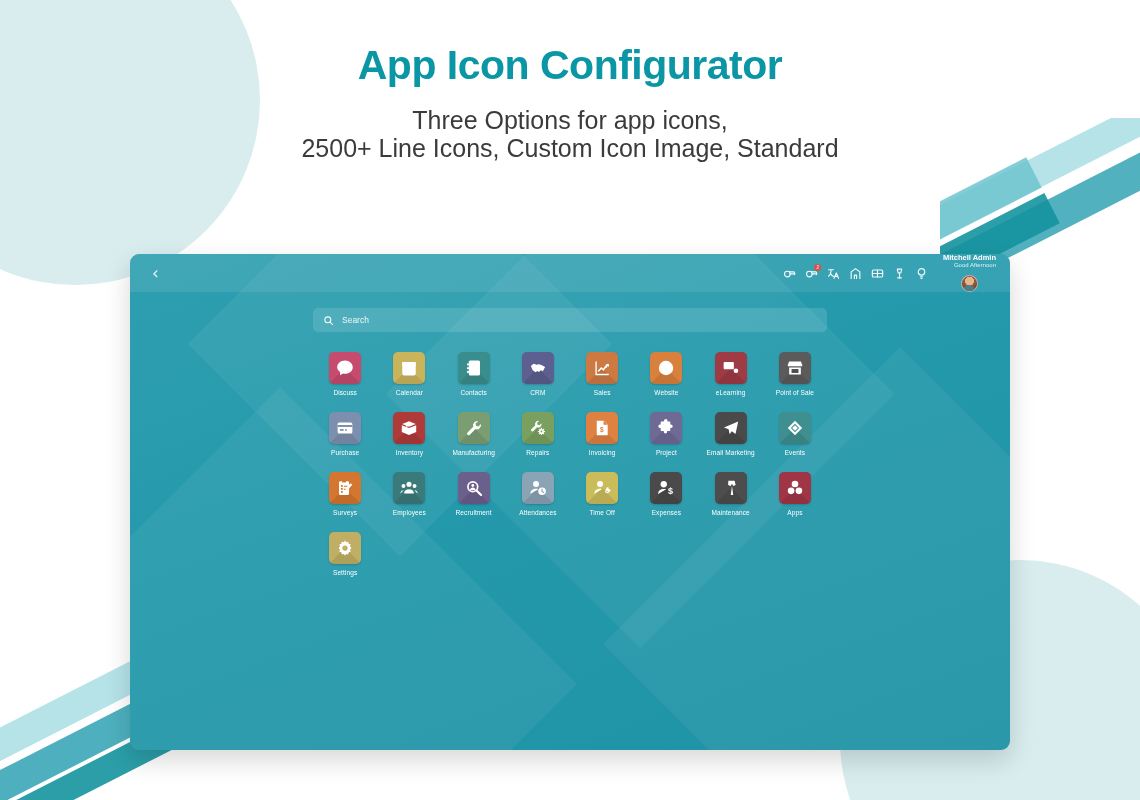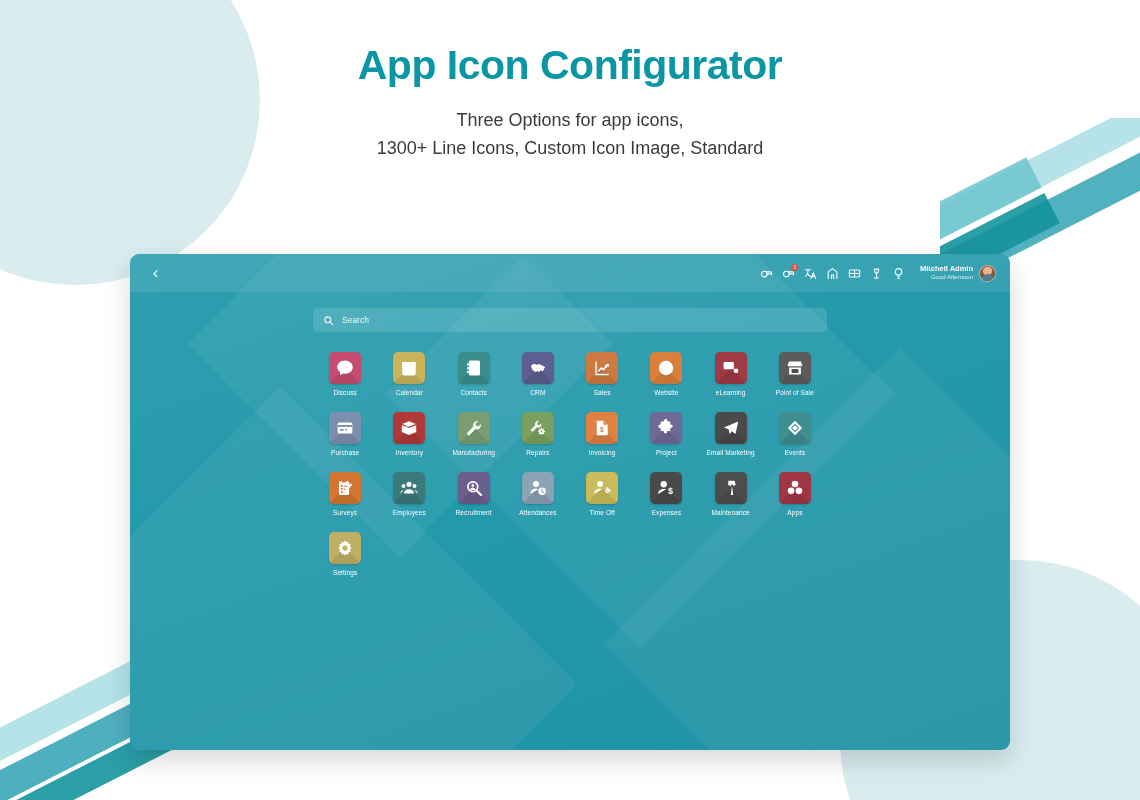--- a/index.html
+++ b/index.html
@@ -27,21 +27,21 @@
   .page-title {
     position: absolute; left: 0; right: 0; top: 30px;
     text-align: center;
     font-size: 41px; font-weight: bold; letter-spacing: -0.5px;
     color: #0b96a6;
     margin-top: 12px;
   }
   .page-sub {
     position: absolute; left: 0; right: 0; top: 106px;
     text-align: center;
-    font-size: 18px; line-height: 28px; color: #3b3b3b;
+    font-size: 25px; line-height: 28px; color: #3b3b3b;
   }
 
   
   .window {
     position: absolute; left: 130px; top: 254px;
     width: 880px; height: 496px;
     border-radius: 9px; overflow: hidden;
     background: linear-gradient(160deg, #2f9fb0 0%, #2399ab 45%, #1f93a6 100%);
     box-shadow: 0 10px 26px rgba(0,0,0,.16);
   }
@@ -61,21 +61,21 @@
   .topbar-right { margin-left: auto; display: flex; align-items: center; gap: 9px; }
   .tb-icon { position: relative; width: 13px; height: 13px; color: #ffffff; opacity: .95; }
   .tb-icon svg { display: block; width: 13px; height: 13px; }
   .tb-badge {
     position: absolute; top: -3px; right: -3px;
     min-width: 7px; height: 7px; padding: 0 1px;
     border-radius: 4px; background: #e44c3c;
     color: #fff; font-size: 4.5px; line-height: 7px;
     text-align: center; font-family: "Liberation Sans", sans-serif;
   }
-  .user-block { display: flex; align-items: center; gap: 6px; margin-left: 6px; }
+  .user-block { display: flex; align-items: center; gap: 6px; margin-left: 6px; flex-direction: column; }
   .user-text { text-align: right; line-height: 1.15; }
   .user-name { color: #ffffff; font-size: 7.5px; font-weight: bold; }
   .user-greet { color: #dff2f5; font-size: 6px; }
   .avatar {
     width: 17px; height: 17px; border-radius: 50%;
     background: radial-gradient(circle at 50% 34%, #e8b48c 0 36%, #8c5a3a 37% 58%, #6d4a34 59% 100%);
     border: 1px solid rgba(255,255,255,.55);
     position: relative; overflow: hidden;
   }
   .avatar::after {
@@ -151,21 +151,21 @@
       <rect x="-60" y="56" width="380" height="30" fill="#a8dee4" opacity=".85"></rect>
       <rect x="-60" y="86" width="380" height="8" fill="#ffffff" opacity=".7"></rect>
       <rect x="-60" y="94" width="380" height="30" fill="#3fa9b8" opacity=".92"></rect>
       <rect x="-60" y="128" width="380" height="26" fill="#14939f" opacity=".9"></rect>
     </g>
   </svg>
 
   <div class="page-title">App Icon Configurator</div>
   <div class="page-sub">
     <div>Three Options for app icons,</div>
-    <div>1300+ Line Icons, Custom Icon Image, Standard</div>
+    <div>2500+ Line Icons, Custom Icon Image, Standard</div>
   </div>
 
   <div class="window">
     <div class="win-shade">
       <i style="left:120px;top:-60px;width:300px;height:300px;transform:rotate(45deg);"></i>
       <i style="left:330px;top:-40px;width:360px;height:360px;transform:rotate(45deg);"></i>
       <i style="left:-60px;top:220px;width:420px;height:420px;transform:rotate(45deg);"></i>
       <i style="left:560px;top:180px;width:420px;height:420px;transform:rotate(45deg);"></i>
     </div>
 

